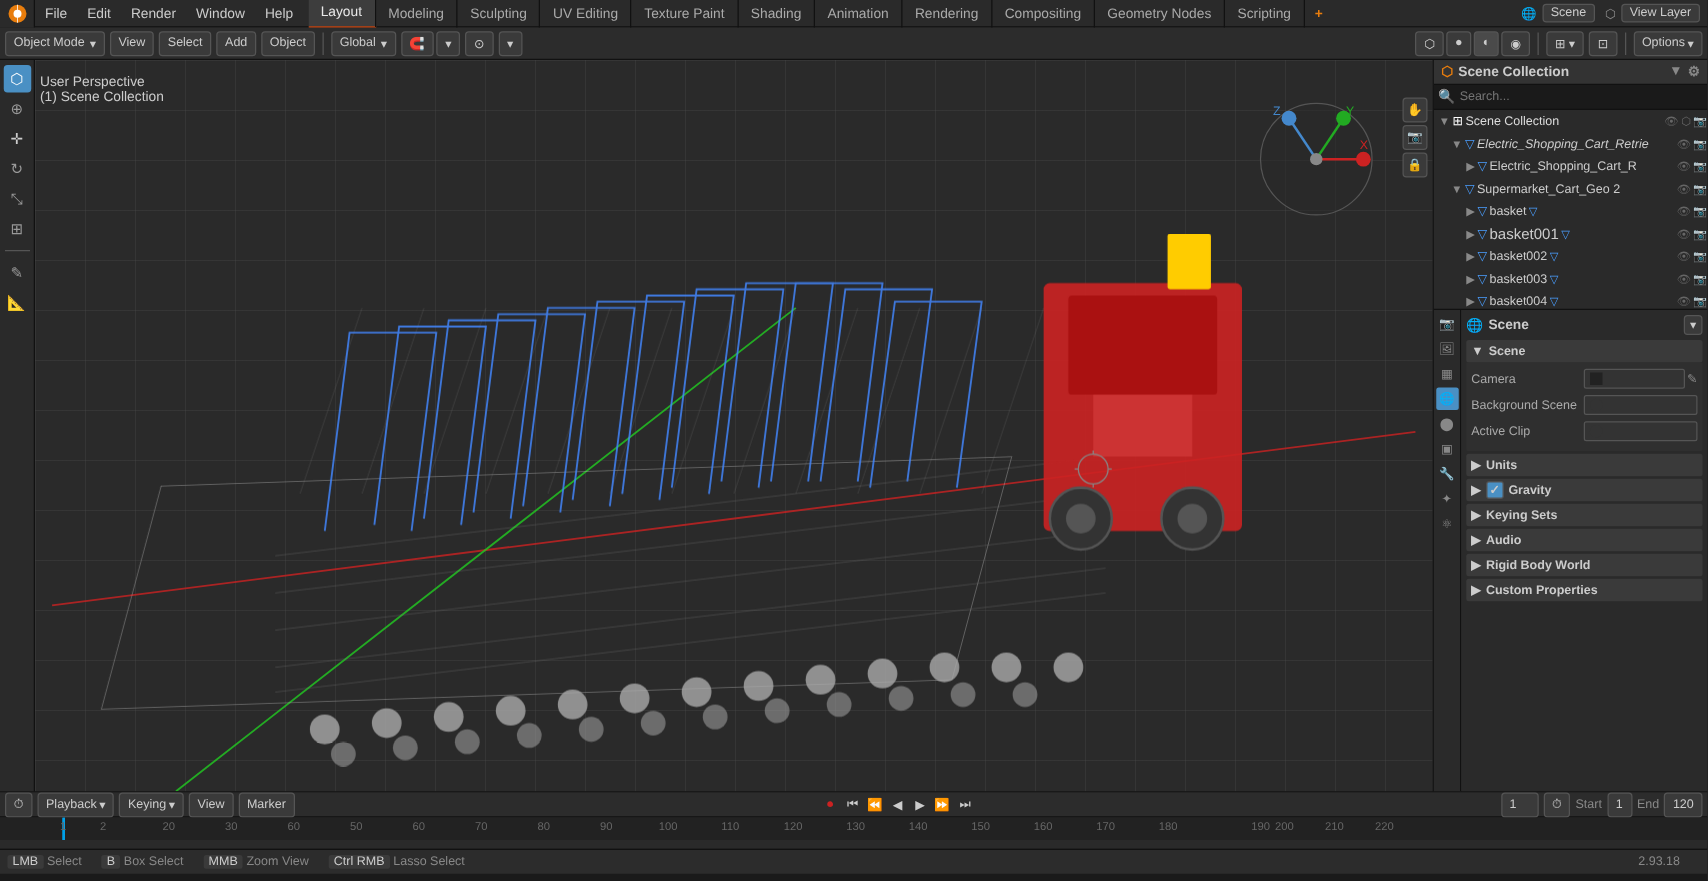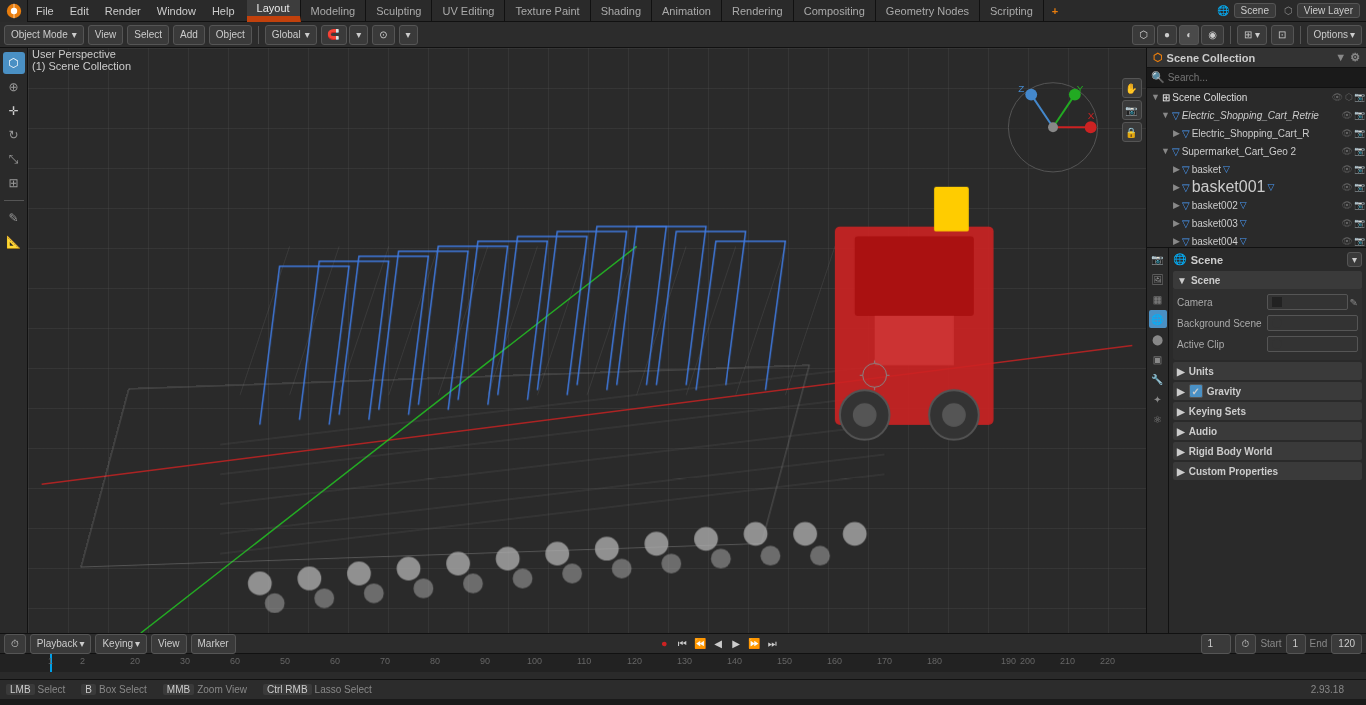--- a/index.html
+++ b/index.html
@@ -43,21 +43,21 @@
       display: flex;
       align-items: center;
       cursor: pointer;
       font-size: 11px;
       color: #aaa;
       border-right: 1px solid #111;
     }
     .workspace-tab.active {
       background: #3d3d3d;
       color: #e8e8e8;
-      border-bottom: 6px solid #c2410c;
+      border-bottom: 1px solid #c2410c;
     }
     .top-right {
       display: flex;
       align-items: center;
       gap: 4px;
       padding-right: 6px;
     }
     .top-right-btn {
       background: #3a3a3a;
       border: 1px solid #555;
@@ -125,21 +125,21 @@
 
     
     .viewport {
       flex: 1;
       position: relative;
       background: #2a2a2a;
       overflow: hidden;
     }
     .viewport-overlay-tl {
       position: absolute;
-      top: 0;
+      top: 12px;
       left: 4px;
       color: #ccc;
       font-size: 11px;
     }
 
     
     .right-panel {
       width: 220px;
       display: flex;
       flex-direction: column;
@@ -699,21 +699,21 @@
         <span style="color:#4a9eff;font-size:9px;margin-left:2px;">▽</span>
         <div class="item-icons">
           <span>👁</span>
           <span>📷</span>
         </div>
       </div>
 
       <div class="outliner-item" style="padding-left:26px;">
         <span class="outliner-toggle">▶</span>
         <span class="mesh-icon">▽</span>
-        <span style="margin-left:2px;font-size:16px;color:#ccc;">basket001</span>
+        <span style="margin-left:2px;font-size:12px;color:#ccc;">basket001</span>
         <span style="color:#4a9eff;font-size:9px;margin-left:2px;">▽</span>
         <div class="item-icons">
           <span>👁</span>
           <span>📷</span>
         </div>
       </div>
 
       <div class="outliner-item" style="padding-left:26px;">
         <span class="outliner-toggle">▶</span>
         <span class="mesh-icon">▽</span>

